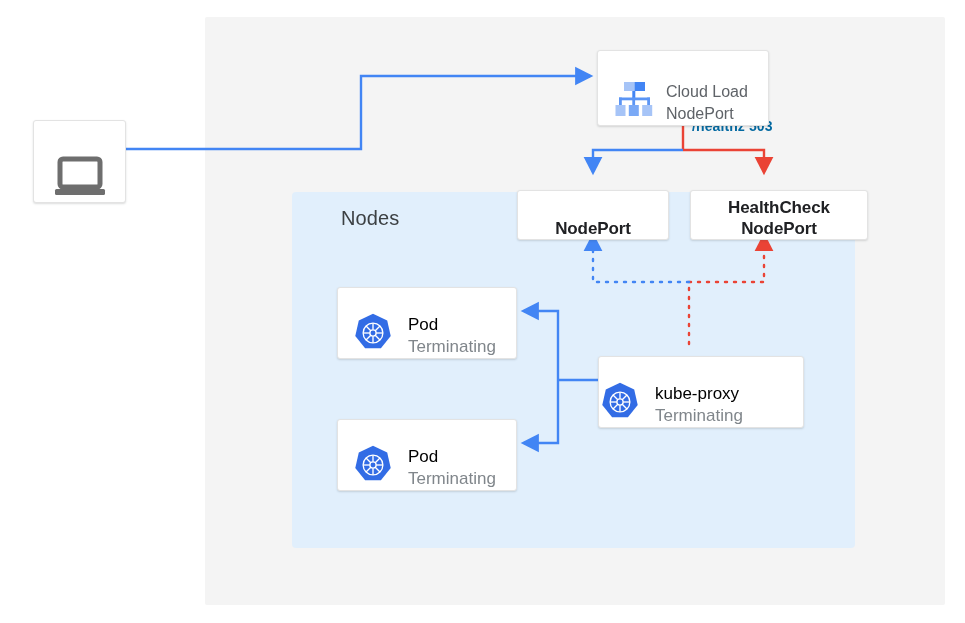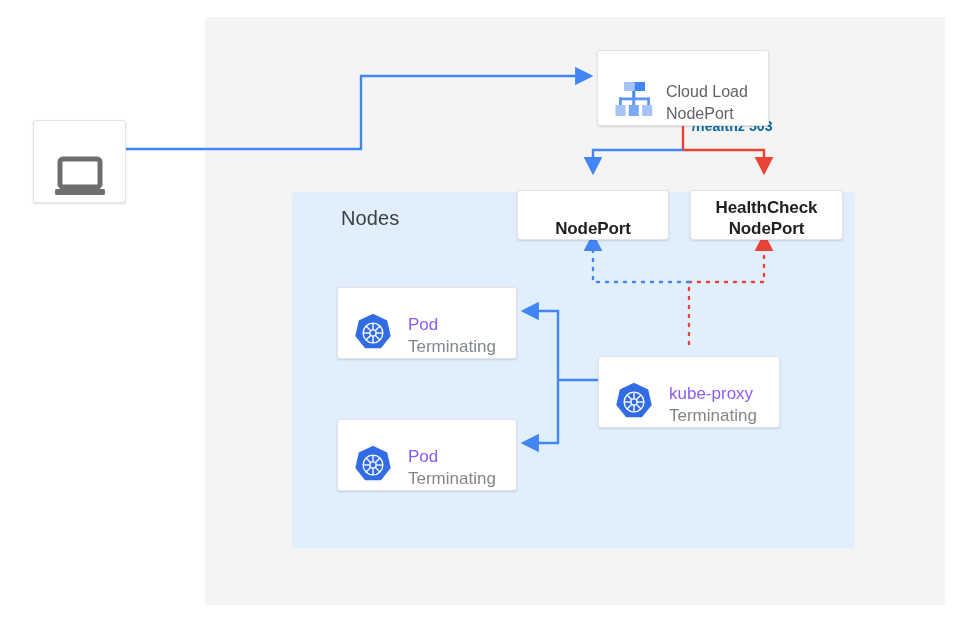--- a/index.html
+++ b/index.html
@@ -62,39 +62,39 @@
   .clb-text{
     margin-left:12px;
     font-size:16px;
     line-height:22px;
     color:#5f6368;
     white-space:nowrap;
   }
 
   
   .np-card{left:517px; top:178px; width:152px; height:50px;}
-  .hc-card{left:690px; top:178px; width:153px; height:50px;}
+  .hc-card{left:690px; top:178px; width:178px; height:50px;}
   .np-text{
     width:100%;
     text-align:center;
     font-size:17px;
     font-weight:bold;
     color:#202124;
     line-height:21px;
     letter-spacing:-.1px;
   }
 
   
   .pod-card{left:337px; top:275px; width:180px; height:72px; padding-left:14px;}
   .pod-card2{left:337px; top:407px; width:180px; height:72px; padding-left:14px;}
-  .kp-card{left:598px; top:344px; width:182px; height:72px; padding-left:14px;}
+  .kp-card{left:598px; top:344px; width:206px; height:72px; padding-left:0;}
   .node-text{margin-left:14px;}
   .node-title{
     font-size:17px;
-    color:#8b5cf6;
+    color:#000000;
     line-height:23px;
     white-space:nowrap;
   }
   .node-sub{
     font-size:17px;
     color:#80868b;
     line-height:22px;
     white-space:nowrap;
   }
 

